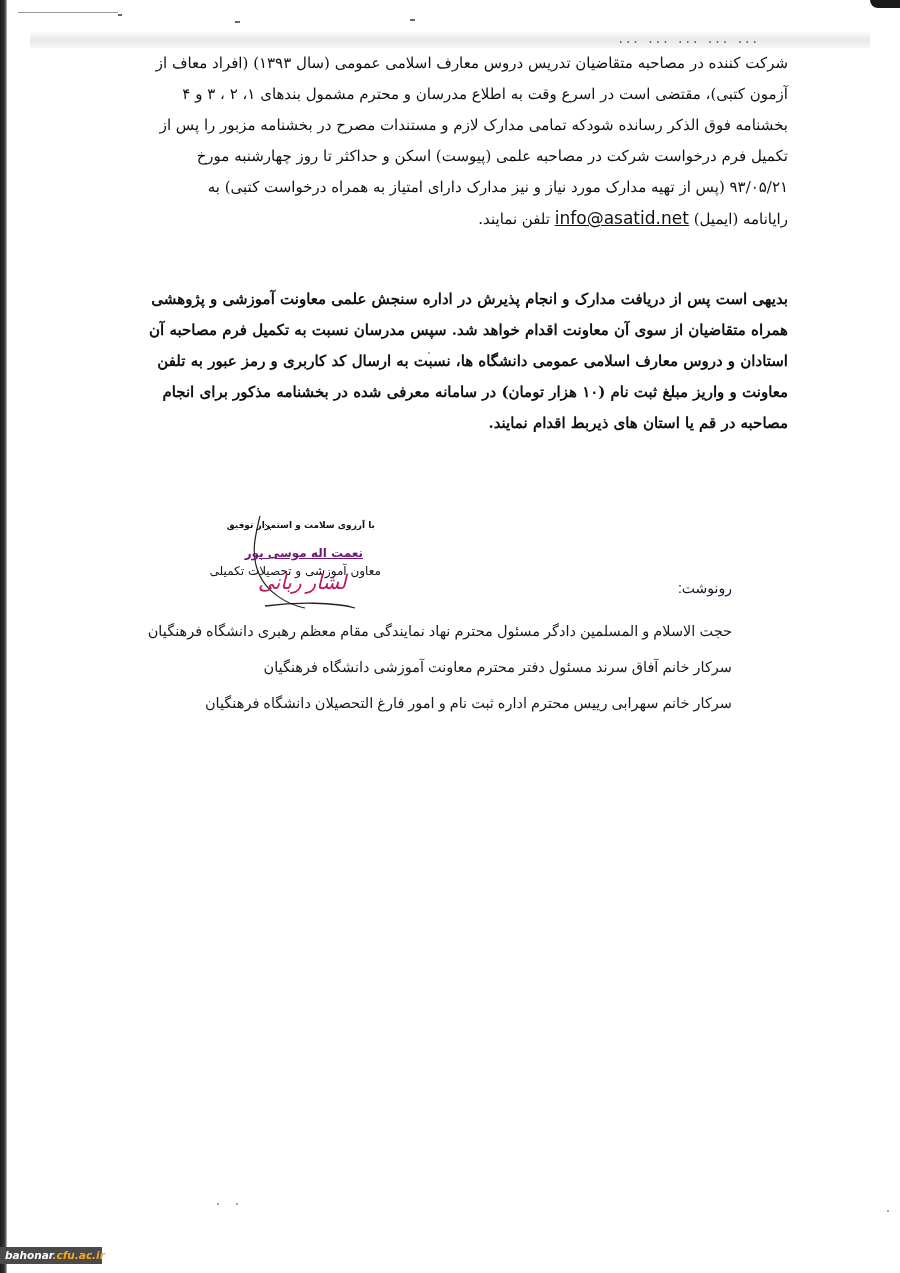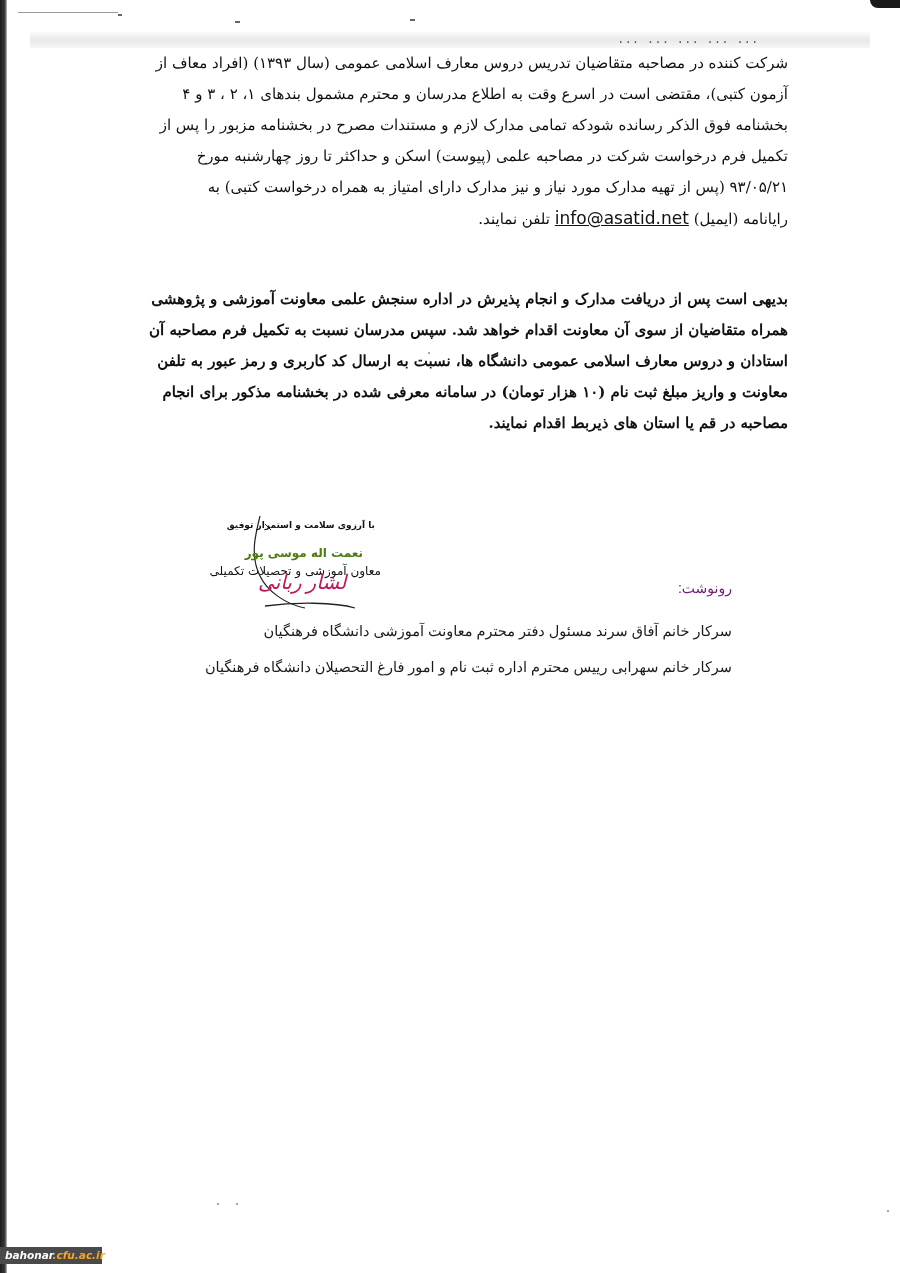--- a/index.html
+++ b/index.html
@@ -40,30 +40,30 @@
     .p2 { right: 112px; top: 284px; width: 680px; font-weight: bold; }
     .email {
       font-family: "DejaVu Sans", sans-serif; font-size: 17px; color: #111;
       text-decoration: underline; direction: ltr; unicode-bidi: embed; margin-top: 20px;
     }
     .sig-block {
       position: absolute; left: 205px; top: 488px; width: 180px; height: 120px;
       direction: rtl; text-align: right; font-family: "DejaVu Sans", sans-serif; margin-top: 28px;
     }
     .sig-greeting { position: absolute; right: 10px; top: 4px; font-size: 9px; font-weight: bold; color: #111; }
-    .sig-name { position: absolute; right: 22px; top: 30px; font-size: 12px; font-weight: bold; color: #4d7c0f; }
+    .sig-name { position: absolute; right: 22px; top: 30px; font-size: 12px; font-weight: bold; color: #701a75; text-decoration: underline; }
     .sig-title { position: absolute; right: 4px; top: 48px; font-size: 12px; font-weight: normal; color: #111; }
     .sig-stroke { position: absolute; left: 0; top: 0; }
     .handwritten {
       position: absolute; left: 258px; top: 570px; font-family: Liberation Serif, serif;
       font-style: italic; font-size: 20px; color: #be185d; direction: rtl;
     }
     .cc-label {
       position: absolute; right: 168px; top: 580px; font-family: "Liberation Sans", sans-serif;
-      font-size: 14px; direction: rtl; color: #701a75;
+      font-size: 14px; direction: rtl; color: #0f172a;
     }
     .cc-list { position: absolute; right: 168px; top: 616px; width: 560px; direction: rtl; }
     .cc-item {
       display: block; font-family: "Liberation Sans", sans-serif; font-size: 14.5px;
       height: 36px; line-height: 30px; white-space: nowrap; color: #1a1a1a; text-align: right;
     }
     .watermark {
       position: absolute; left: 0; top: 1247px; width: 102px; height: 17px;
       background: #4a4a4a; font-family: "DejaVu Sans", sans-serif; font-weight: bold;
       font-style: italic; font-size: 10.5px; line-height: 17px; padding-left: 5px; box-sizing: border-box;
@@ -114,20 +114,21 @@
   </svg>
   <span class="sig-greeting">با آرزوی سلامت و استمرار توفیق</span>
   <span class="sig-name">نعمت اله موسی پور</span>
   <span class="sig-title">معاون آموزشی و تحصیلات تکمیلی</span>
 </div>
 
 <div class="handwritten">لشار ربانی</div>
 
 <div class="cc-label">رونوشت:</div>
 <div class="cc-list">
+  <span class="cc-item">حجت الاسلام و المسلمین دادگر مسئول محترم نهاد نمایندگی مقام معظم رهبری  دانشگاه فرهنگیان</span>
   <span class="cc-item">سرکار خانم آفاق سرند مسئول دفتر محترم معاونت آموزشی دانشگاه فرهنگیان</span>
   <span class="cc-item">سرکار خانم سهرابی رییس محترم اداره ثبت نام و امور فارغ التحصیلان دانشگاه فرهنگیان</span>
 </div>
 
 <div class="speck" style="left:428px;top:352px;"></div>
 <div class="speck" style="left:217px;top:1203px;"></div>
 <div class="speck" style="left:236px;top:1203px;"></div>
 <div class="speck" style="left:887px;top:1210px;"></div>
 
 <div class="watermark">

